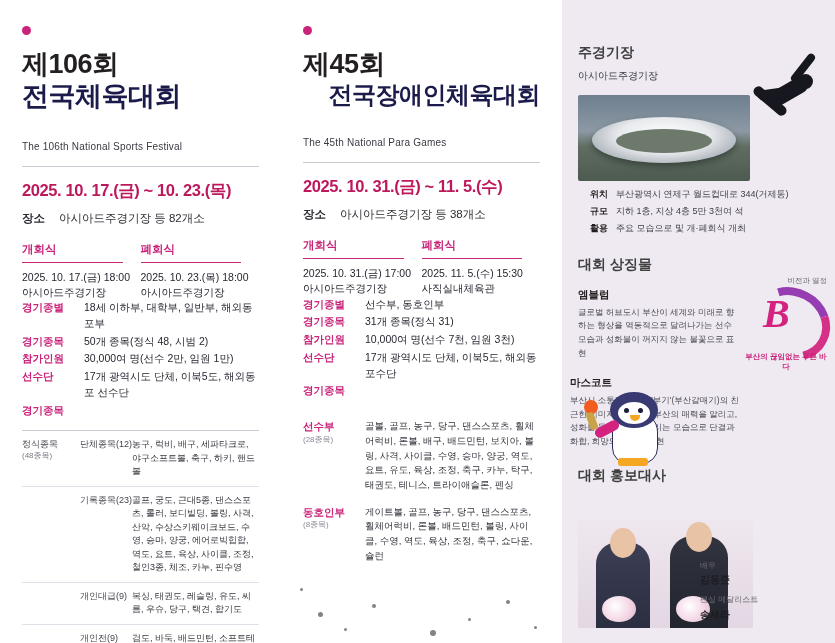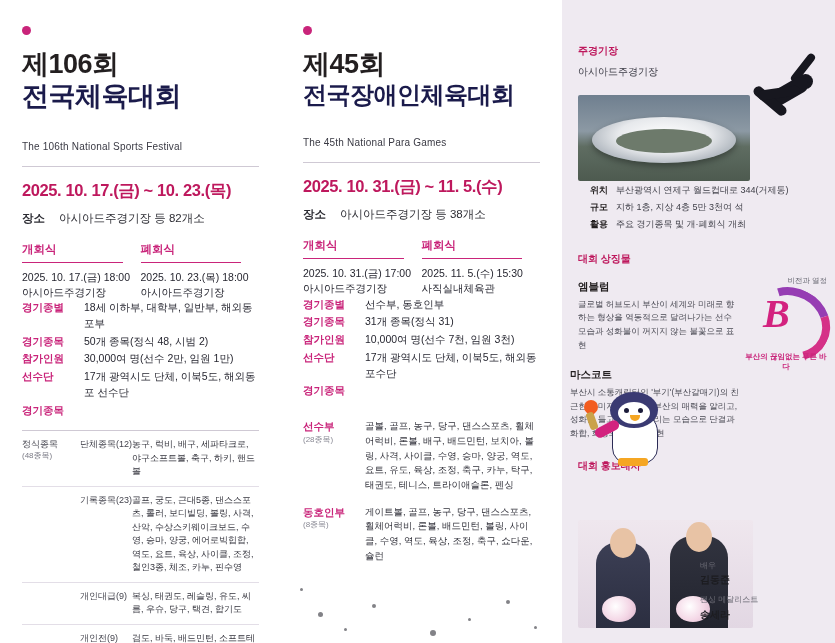--- a/index.html
+++ b/index.html
@@ -75,21 +75,21 @@
     position:absolute;left:14px;top:22px;width:144px;height:46px;border-radius:50%;
     background:radial-gradient(ellipse at 50% 40%,#ffffff 0%,#e7e9ec 45%,#b9bfc6 70%,#8e979f 100%);
     box-shadow:0 3px 6px rgba(0,0,0,.35);
   }
   .ph-stadium .bowl:after{
     content:"";position:absolute;left:24px;top:12px;width:96px;height:24px;border-radius:50%;
     background:#6d7a6b;
   }
 
   
-  .c3-h{font-size:10px;font-weight:bold;color:#be185d;}
+  .c3-h{font-size:14px;font-weight:bold;color:#404040;}
   .c3-sub{font-size:10px;color:#3a3a44;margin-top:7px;}
   .c3-row{display:flex;font-size:9px;line-height:1.55;margin-top:3px;}
   .c3-k{width:26px;flex:none;font-weight:bold;color:#231f20;}
   .c3-v{flex:1;color:#3d3d46;}
 
   .c3-label{font-size:10.5px;font-weight:bold;color:#231f20;margin-bottom:4px;}
   .c3-body{font-size:8.5px;color:#4a4a54;line-height:1.6;}
 
   
   .emblem{
@@ -245,21 +245,21 @@
       </div>
     </div>
   </div>
 
   <div class="col col-2">
     <div class="inner">
       <div class="dot"></div>
 
       <div class="title-main">
         <div>제45회</div>
-        <div class="t2" style="font-size:24px;">전국장애인체육대회</div>
+        <div class="t2" style="font-size:24px;text-align:right;">전국장애인체육대회</div>
       </div>
       <div class="title-en">The 45th National Para Games</div>
 
       <div class="rule"></div>
 
       <div class="daterange">2025. 10. 31.(금) ~ 11. 5.(수)</div>
       <div class="venue">
         <b>장소</b><span>아시아드주경기장 등 38개소</span>
       </div>
 
@@ -338,21 +338,21 @@
       <div class="c3-row">
         <div class="c3-k">위치</div>
         <div class="c3-v">부산광역시 연제구 월드컵대로 344(거제동)</div>
       </div>
       <div class="c3-row">
         <div class="c3-k">규모</div>
         <div class="c3-v">지하 1층, 지상 4층 5만 3천여 석</div>
       </div>
       <div class="c3-row">
         <div class="c3-k">활용</div>
-        <div class="c3-v">주요 경기종목 및 개·폐회식 개최</div>
+        <div class="c3-v">주요 모습으로 및 개·폐회식 개최</div>
       </div>
     </div>
 
     <div style="padding:20px 20px 0 16px;">
       <div class="c3-h">대회 상징물</div>
     </div>
 
     <div style="padding:14px 96px 0 16px;">
       <div class="c3-label">엠블럼</div>
       <div class="c3-body">글로벌 허브도시 부산이 세계와 미래로 향하는 형상을 역동적으로 달려나가는 선수 모습과 성화불이 꺼지지 않는 불꽃으로 표현</div>

